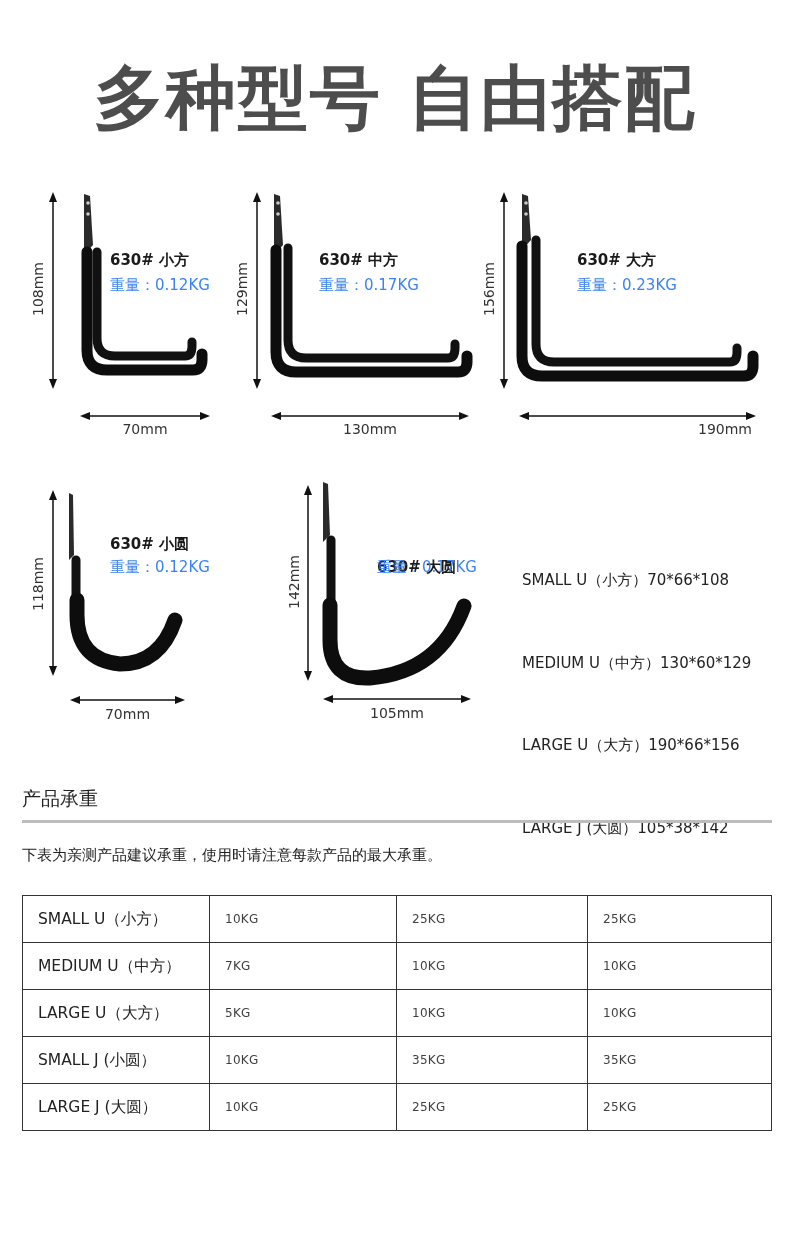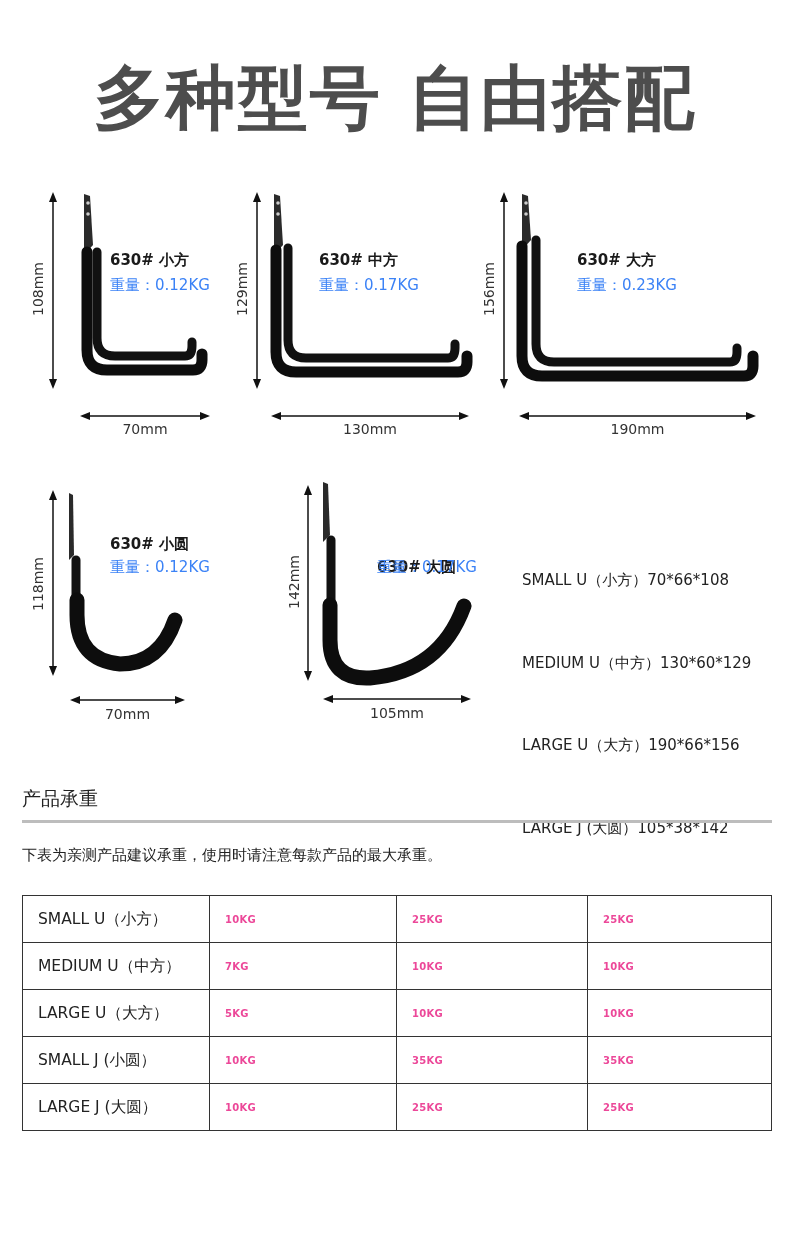--- a/index.html
+++ b/index.html
@@ -21,21 +21,21 @@
   .section-rule { left:22px; top:820px; width:750px; height:3px; background:#bdbdbd; }
   .section-note { left:22px; top:846px; font-size:15px; color:#222; }
   table.load { position:absolute; left:22px; top:895px; border-collapse:collapse;
                width:750px; }
   table.load td { border:1.5px solid #333; height:46px; padding:0 0 0 15px;
                   font-size:15.5px; color:#222; vertical-align:middle; }
   table.load tr.head td { height:47px; }
   table.load td.c0 { width:171px; }
   table.load td.c1 { width:171px; }
   table.load td.c2 { width:175px; }
-  table.load td.num { font-size:10px; font-weight:bold; color:#ec4899; letter-spacing:0.3px; }
+  table.load td.num { font-size:12px; font-weight:normal; color:#404040; letter-spacing:0.3px; }
   table.load td.hdr { font-size:16px; }
 </style>
 </head>
 <body>
 
 <div class="abs headline">多种型号 自由搭配</div>
 
 <div class="card" style="left:0;top:0;">
   <svg width="790" height="460">
 
@@ -91,21 +91,21 @@
     <polygon points="756,416 746,412 746,420" fill="#111"></polygon>
     <path d="M522,194 L528,196 L531,240 L522,250 Z" fill="#2a2a2a"></path>
     <circle cx="526" cy="203" r="1.8" fill="#ccc"></circle>
       <circle cx="526" cy="214" r="1.8" fill="#ccc"></circle>
     <path d="M536,240 L536,344 Q536,362 554,362 L730,362 Q737,362 737,352 L737,348" fill="none" stroke="#111" stroke-width="9" stroke-linecap="round"></path>
     <path d="M522,246 L522,356 Q522,376 542,376 L744,376 Q753,376 753,366 L753,356" fill="none" stroke="#0d0d0d" stroke-width="11" stroke-linecap="round"></path>
   </svg>
   <div class="model" style="left:577px;top:251px;">630# 大方</div>
   <div class="weight" style="left:577px;top:276px;">重量：0.23KG</div>
   <div class="dim-v" style="left:459px;top:281px;width:60px;text-align:center;">156mm</div>
-  <div class="dim-h" style="left:523px;top:421px;width:229px;">190mm</div>
+  <div class="dim-h" style="left:523px;top:421px;width:229px;text-align:right;">190mm</div>
 </div>
 
 <div class="card" style="left:0;top:0;">
   <svg width="790" height="760">
     <line x1="53" y1="494" x2="53" y2="672" stroke="#111" stroke-width="1.5"></line>
     <polygon points="53,490 49,500 57,500" fill="#111"></polygon>
     <polygon points="53,676 49,666 57,666" fill="#111"></polygon>
     <line x1="74" y1="700" x2="181" y2="700" stroke="#111" stroke-width="1.5"></line>
     <polygon points="70,700 80,696 80,704" fill="#111"></polygon>
     <polygon points="185,700 175,696 175,704" fill="#111"></polygon>

